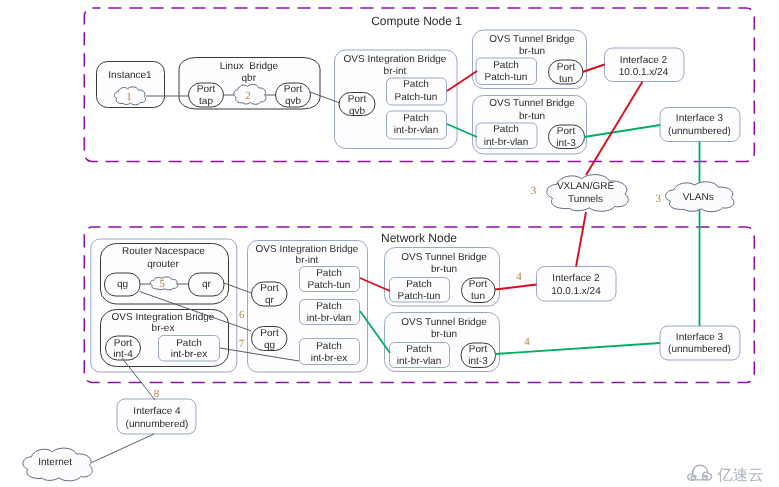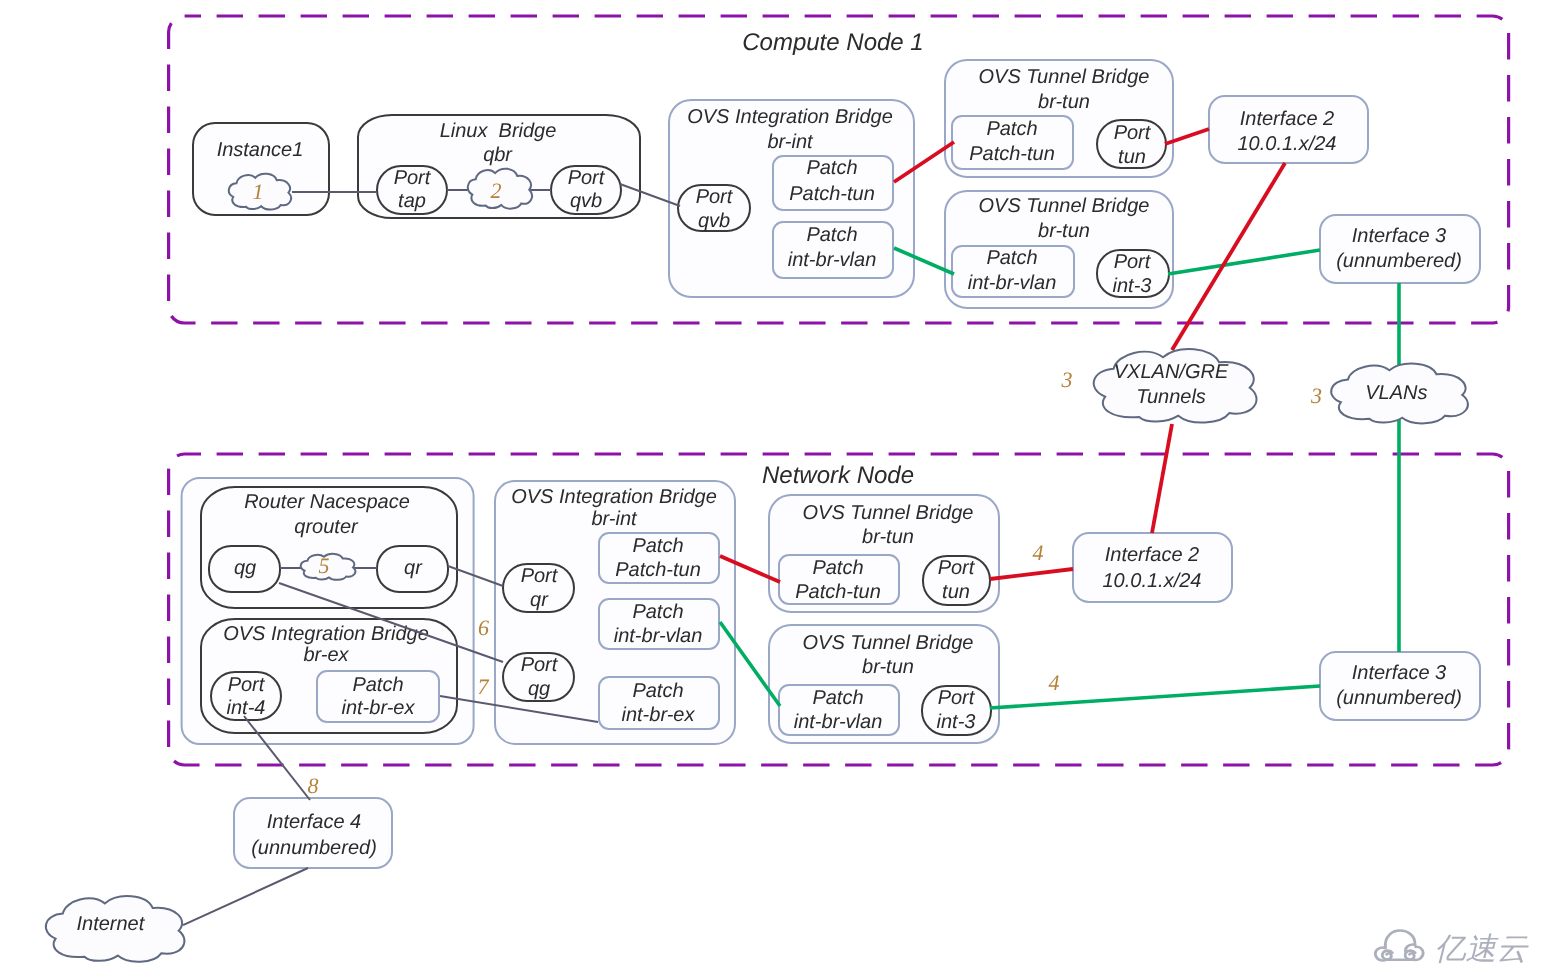--- a/index.html
+++ b/index.html
@@ -1,17 +1,17 @@
 <!DOCTYPE html>
 <html><head>
 <meta charset="utf-8">
 <style>
   html,body{margin:0;padding:0;background:#fff;}
   body{width:779px;height:487px;overflow:hidden;font-family:"Liberation Sans",sans-serif;-webkit-font-smoothing:antialiased;text-rendering:geometricPrecision;}
-  #stage{position:relative;width:779px;height:487px;background:#ef4444;opacity:0.9999;font-style:italic;}
+  #stage{position:relative;width:779px;height:487px;background:#ef4444;opacity:0.9999;}
   svg{display:block;shape-rendering:geometricPrecision;text-rendering:geometricPrecision;}
   #stage{-webkit-font-smoothing:antialiased;}
   text{paint-order:stroke fill;}
   text{font-family:"Liberation Sans",sans-serif;fill:#2b2b2b;text-anchor:middle;font-size:10px;}
   .t12{font-size:12px;}
   .mk{fill:#b5823a;font-size:11px;font-family:"Liberation Serif",serif;}
   .nodebox{fill:none;stroke:#8e11a8;stroke-width:1.6;stroke-dasharray:13.2 7.8;stroke-dashoffset:5;}
   .bbox{fill:#fdfdff;stroke:#9aa7c6;stroke-width:1;}
   .dbox{fill:#fdfdff;stroke:#3a3a3a;stroke-width:1;}
   .line{stroke:#5a5a6e;stroke-width:1;fill:none;}

